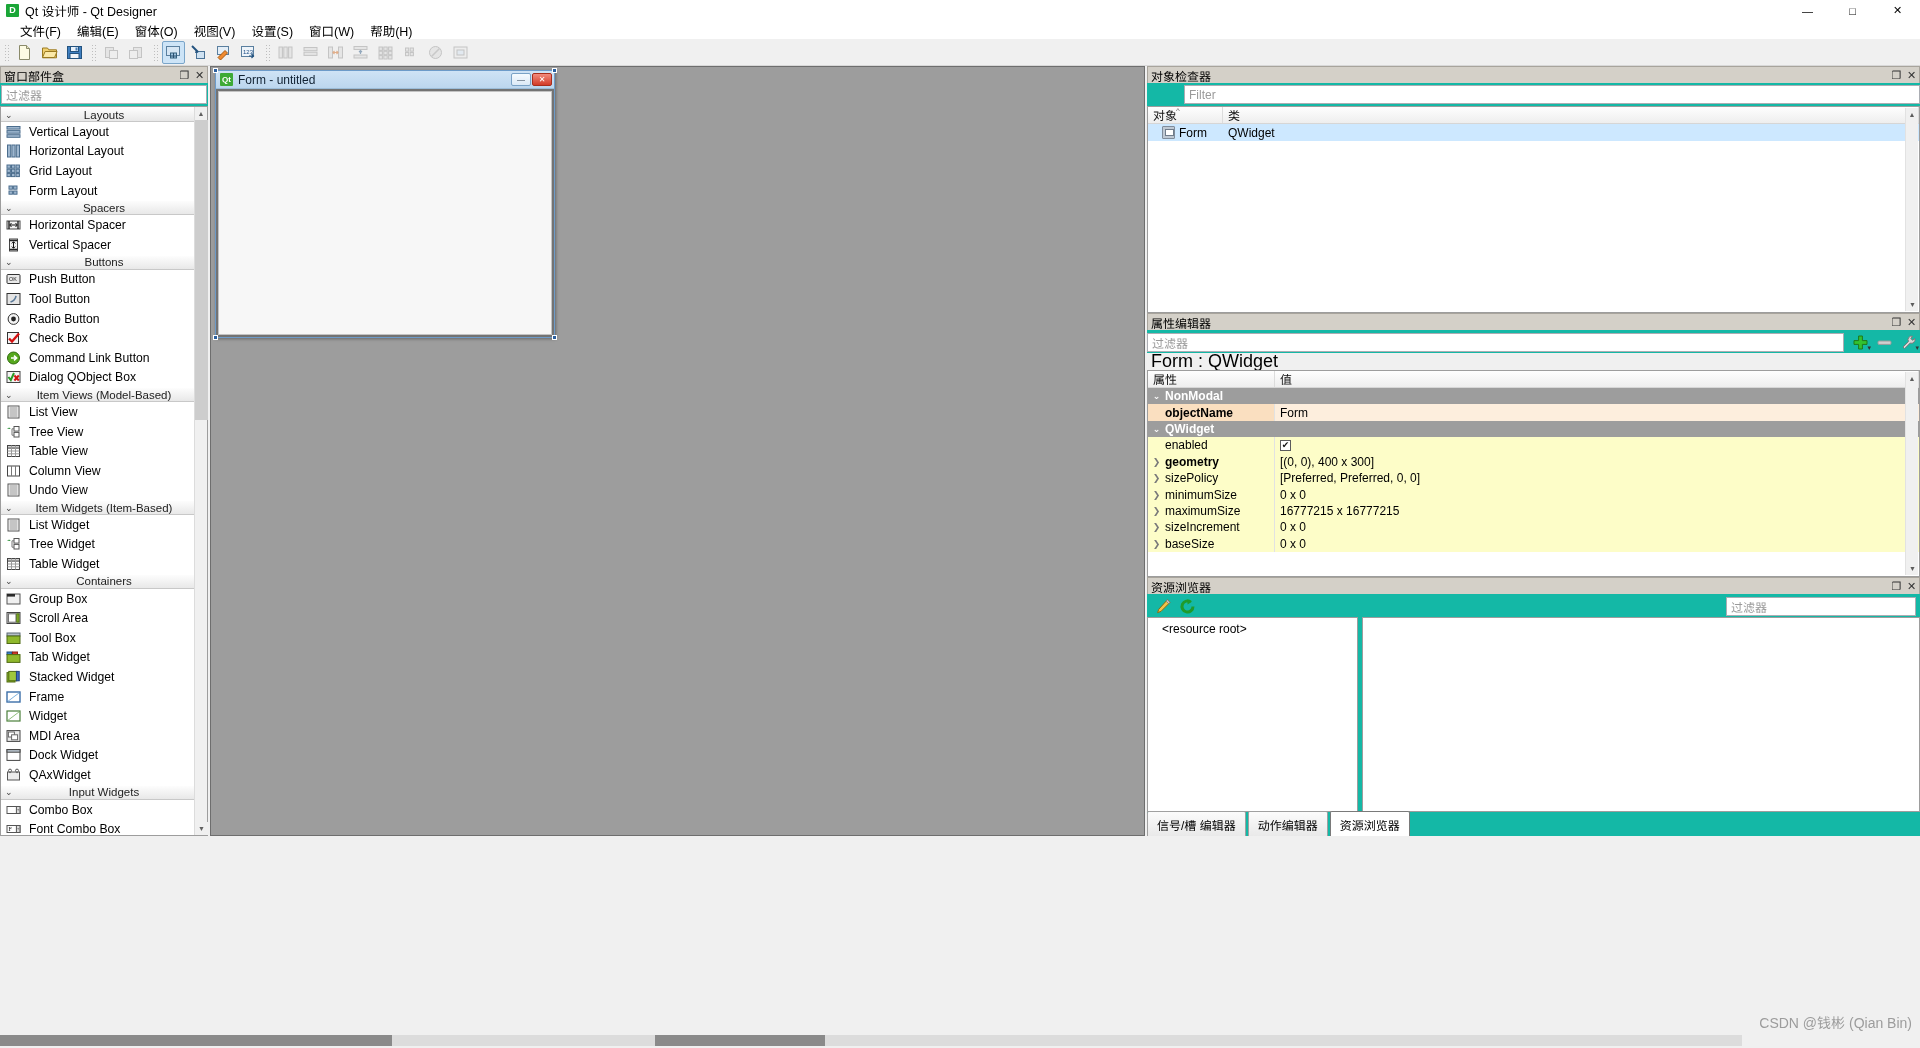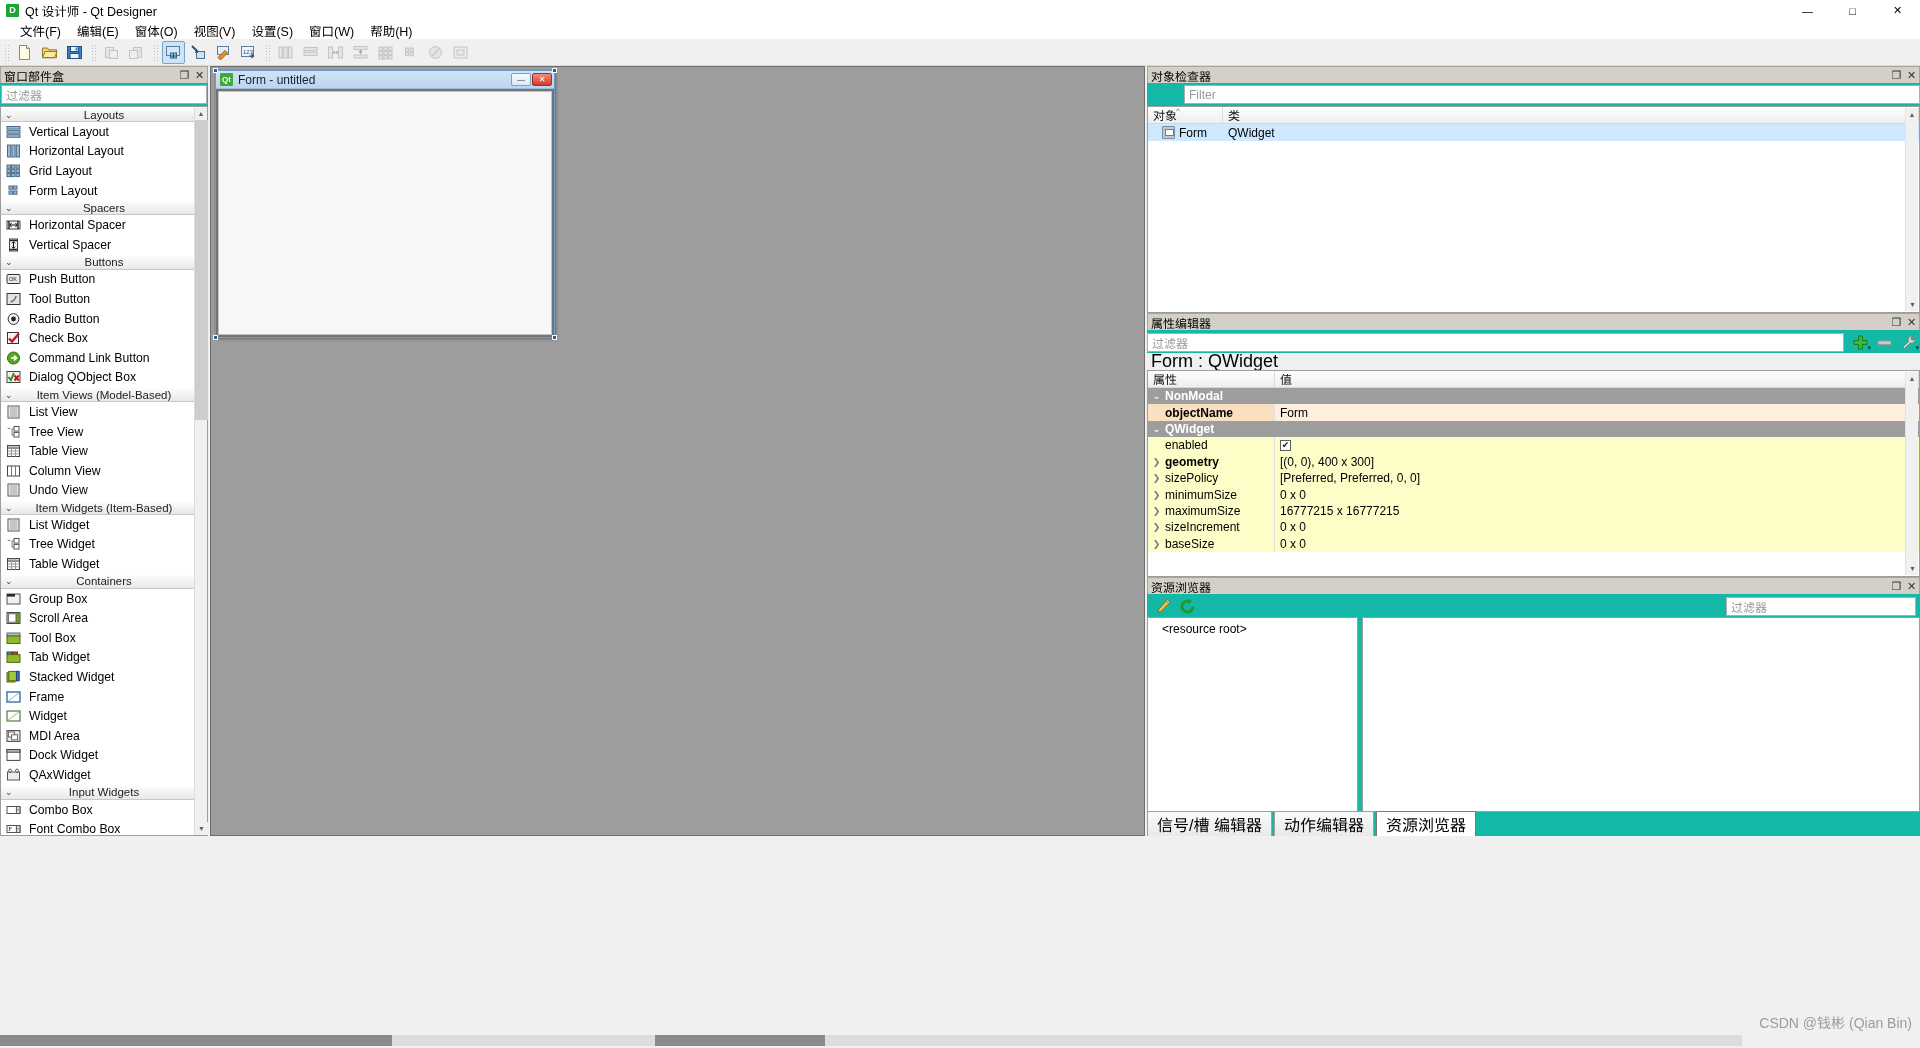--- a/index.html
+++ b/index.html
@@ -274,21 +274,21 @@
     width: 211px; background: #fff; border: 1px solid #9d9d9d;
     padding: 4px 4px 0 14px; font-size: 12px; color: #000;
   }
   #rb-right { flex: 1; margin-left: 4px; background: #fff; border: 1px solid #9d9d9d; }
   #rb-tabs {
     position: absolute; left: 0; bottom: 0; right: 0; height: 22px;
     display: flex; align-items: flex-end;
   }
   .rb-tab {
     height: 19px; padding: 12px 9px; display: flex; align-items: center;
-    font-size: 16px; color: #000;
+    font-size: 12px; color: #000;
     background: linear-gradient(#fbfbfb, #e9e9e9);
     border: 1px solid #a0a0a0; border-bottom: none;
     margin-right: 2px; border-radius: 2px 2px 0 0;
   }
   .rb-tab.active {
     background: #fff; height: 21px; border-color: #7a7a7a;
   }
 
   
   #bottombar {

